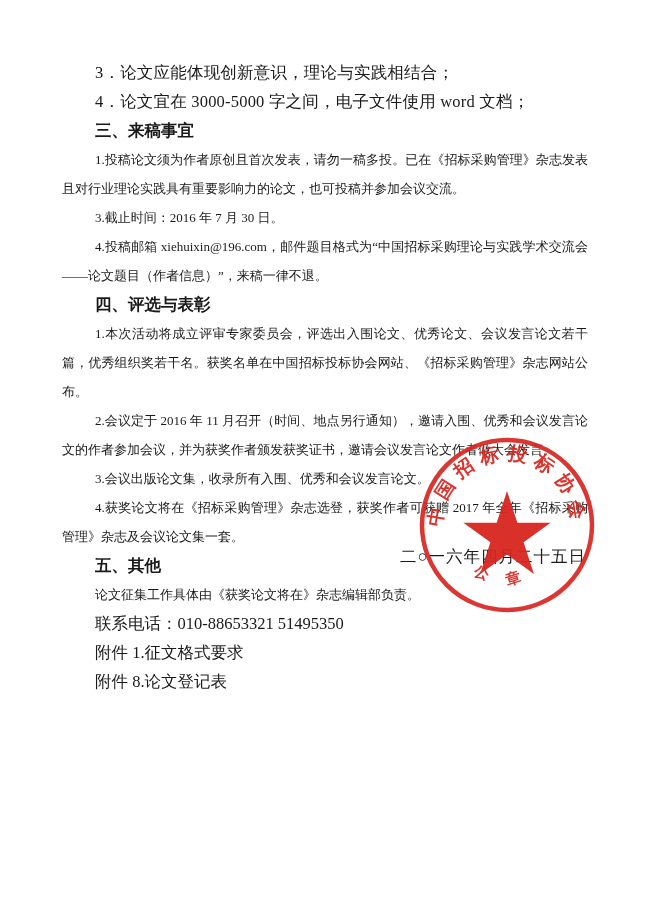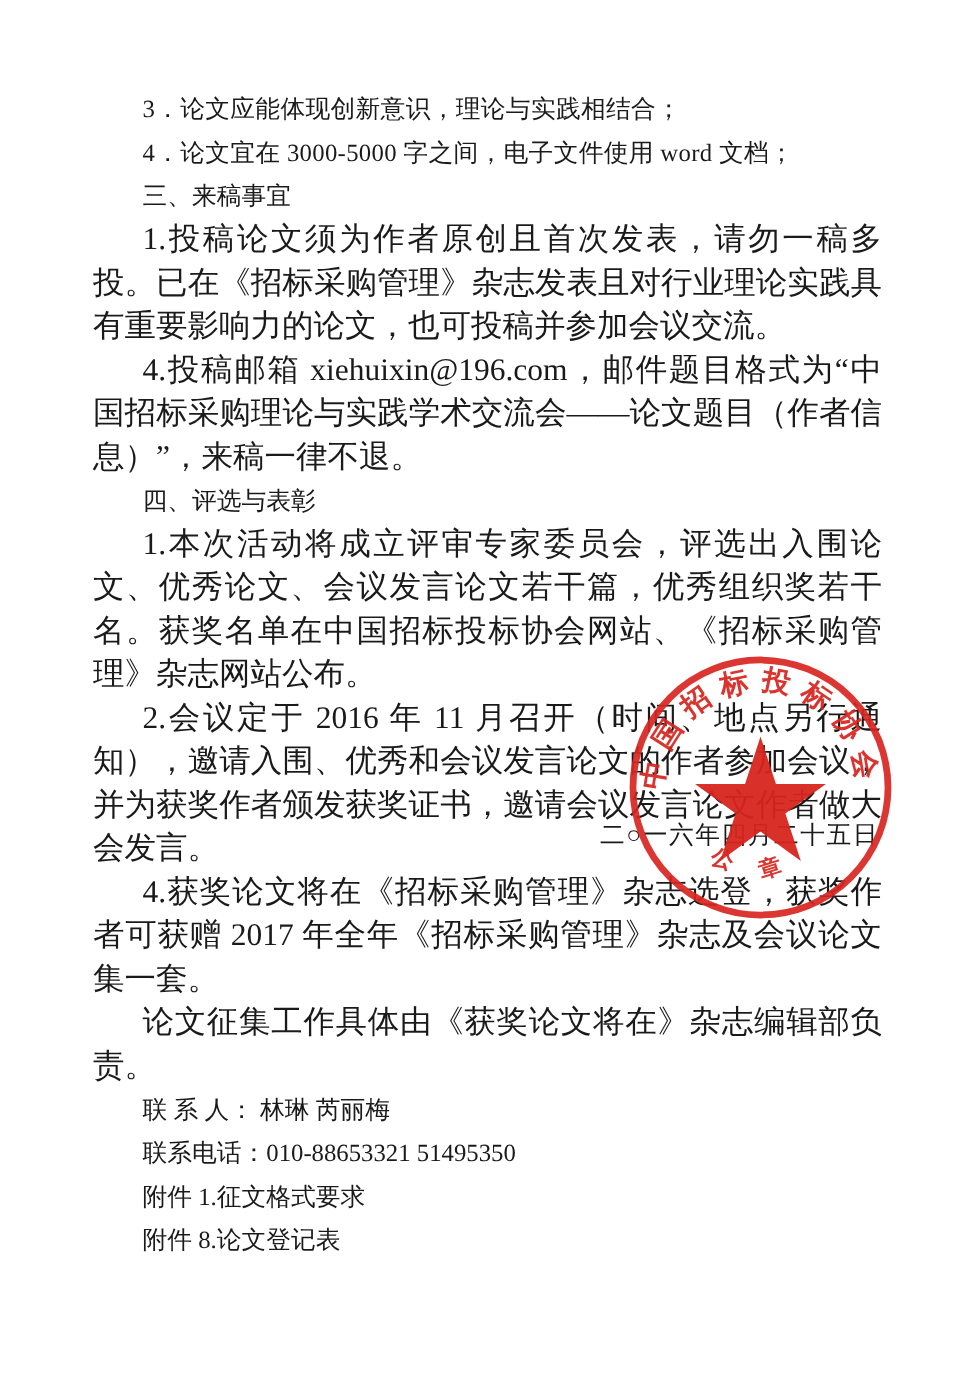--- a/index.html
+++ b/index.html
@@ -28,27 +28,27 @@
     letter-spacing: 0.2px;
     text-align: justify;
     text-justify: inter-ideograph;
     white-space: pre-wrap;
     word-break: break-all;
   }
   .indent2 {
     text-indent: 33px;
   }
   .heading {
-    font-weight: normal;
+    font-weight: bold;
     text-indent: 33px;
     font-size: 16.5px;
     line-height: 29px;
   }
   .para {
-    font-size: 21px;
+    font-size: 13px;
     line-height: 29px;
     text-indent: 33px;
     text-align: justify;
     text-justify: inter-ideograph;
     margin: 0;
     word-break: break-all;
   }
   .contact {
     font-size: 16.5px;
     line-height: 29px;
@@ -84,36 +84,38 @@
 <div class="page">
 
   <div>
     <div class="line indent2">3．论文应能体现创新意识，理论与实践相结合；</div>
     <div class="line indent2">4．论文宜在 3000-5000 字之间，电子文件使用 word 文档；</div>
   </div>
 
   <div>
     <div class="heading">三、来稿事宜</div>
     <p class="para">1.投稿论文须为作者原创且首次发表，请勿一稿多投。已在《招标采购管理》杂志发表且对行业理论实践具有重要影响力的论文，也可投稿并参加会议交流。</p>
+    <p class="para">3.截止时间：2016 年 7 月 30 日。</p>
     <p class="para">4.投稿邮箱 xiehuixin@196.com，邮件题目格式为“中国招标采购理论与实践学术交流会——论文题目（作者信息）”，来稿一律不退。</p>
   </div>
 
   <div>
     <div class="heading">四、评选与表彰</div>
     <p class="para">1.本次活动将成立评审专家委员会，评选出入围论文、优秀论文、会议发言论文若干篇，优秀组织奖若干名。获奖名单在中国招标投标协会网站、《招标采购管理》杂志网站公布。</p>
     <p class="para">2.会议定于 2016 年 11 月召开（时间、地点另行通知），邀请入围、优秀和会议发言论文的作者参加会议，并为获奖作者颁发获奖证书，邀请会议发言论文作者做大会发言。</p>
+    <p class="para">3.会议出版论文集，收录所有入围、优秀和会议发言论文。</p>
     <p class="para">4.获奖论文将在《招标采购管理》杂志选登，获奖作者可获赠 2017 年全年《招标采购管理》杂志及会议论文集一套。</p>
   </div>
 
   <div>
+    <div class="heading">五、其他</div>
     <p class="para">论文征集工作具体由《获奖论文将在》杂志编辑部负责。</p>
   </div>
 
   <div>
-    <div class="contact">联 系 人：  林琳   芮丽梅</div>
     <div class="contact">联系电话：010-88653321      51495350</div>
     <div class="contact">附件 1.征文格式要求</div>
     <div class="contact">附件 8.论文登记表</div>
   </div>
 
   <div class="date-line">二○一六年四月二十五日</div>
 
   <div class="seal">
     <svg width="182" height="182" viewBox="0 0 182 182" xmlns="http://www.w3.org/2000/svg">
       <defs>

